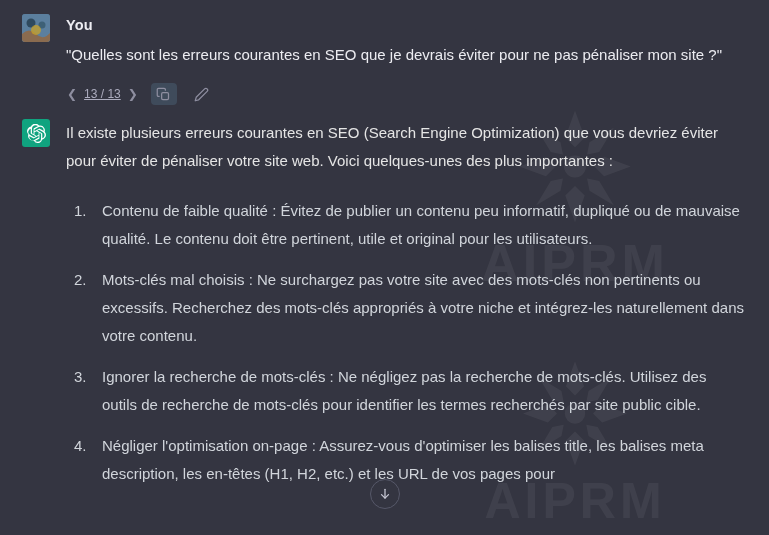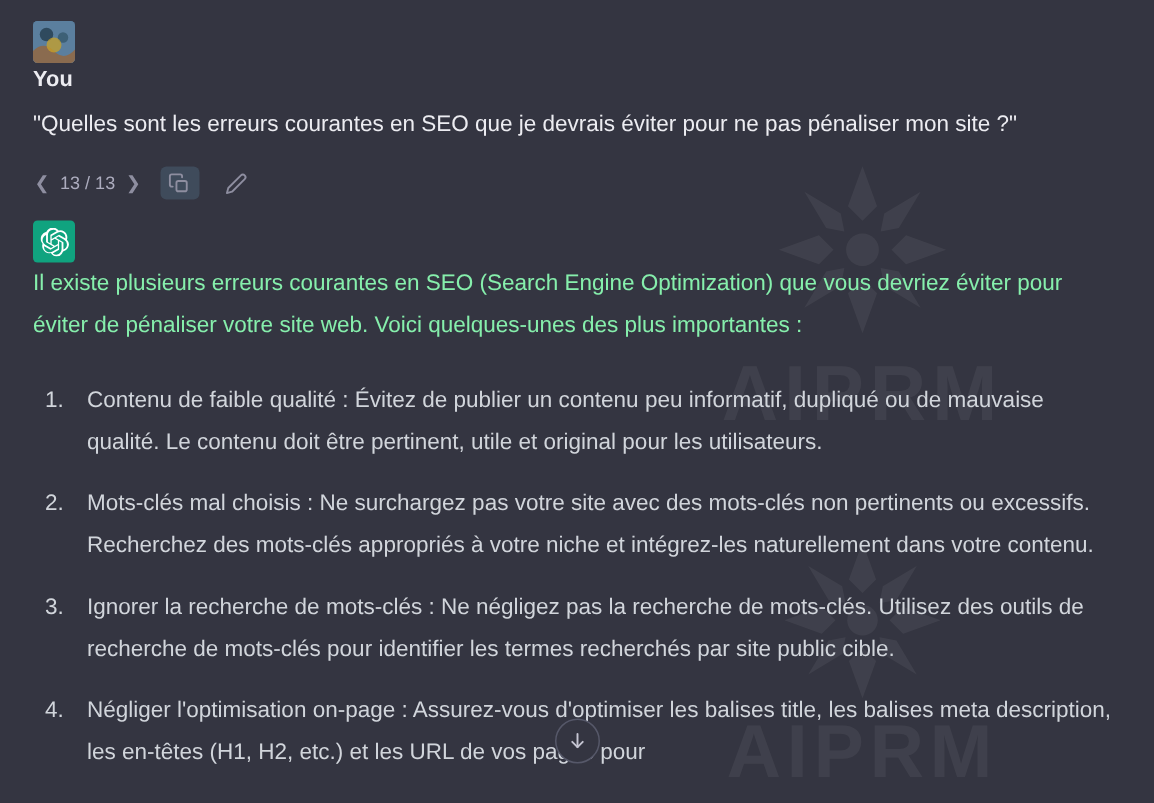--- a/index.html
+++ b/index.html
@@ -59,21 +59,20 @@
     font-weight: 700;
     margin-top: 2px;
   }
 
   
   .msg {
     position: relative;
     display: flex;
     padding: 14px 24px 0 22px;
     z-index: 2;
-    flex-direction: column;
   }
   .msg-user { padding-top: 14px; }
   .avatar {
     width: 28px;
     height: 28px;
     border-radius: 3px;
     flex: 0 0 28px;
     margin-right: 16px;
     overflow: hidden;
     position: relative;
@@ -93,21 +92,21 @@
   .author {
     font-size: 14.5px;
     font-weight: 700;
     color: #ececf1;
     margin: 3px 0 8px 0;
     letter-spacing: 0.1px;
   }
   .para {
     font-size: 15px;
     line-height: 28px;
-    color: #86efac;
+    color: #e5e5e5;
     margin: 0;
   }
   .para-user { color: #ececf1; }
 
   
   .actions {
     display: flex;
     align-items: center;
     margin-top: 14px;
     gap: 2px;
@@ -120,21 +119,21 @@
     color: #8e8ea0;
     gap: 6px;
   }
   .pager-arrow {
     font-size: 12px;
     line-height: 1;
     padding: 2px 1px;
     color: #8e8ea0;
     cursor: pointer;
   }
-  .pager-count { font-size: 12px; color: #acacbe; }
+  .pager-count { font-size: 12px; color: #acacbe; text-decoration: underline; }
   .act-btn {
     width: 26px;
     height: 22px;
     display: flex;
     align-items: center;
     justify-content: center;
     margin-left: 10px;
     cursor: pointer;
     color: #8e8ea0;
   }

